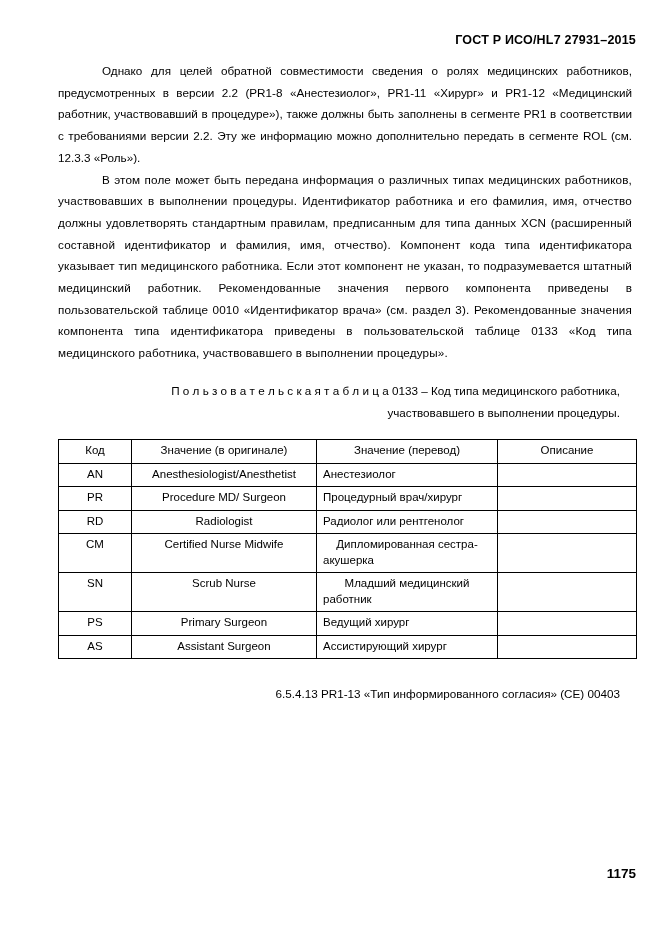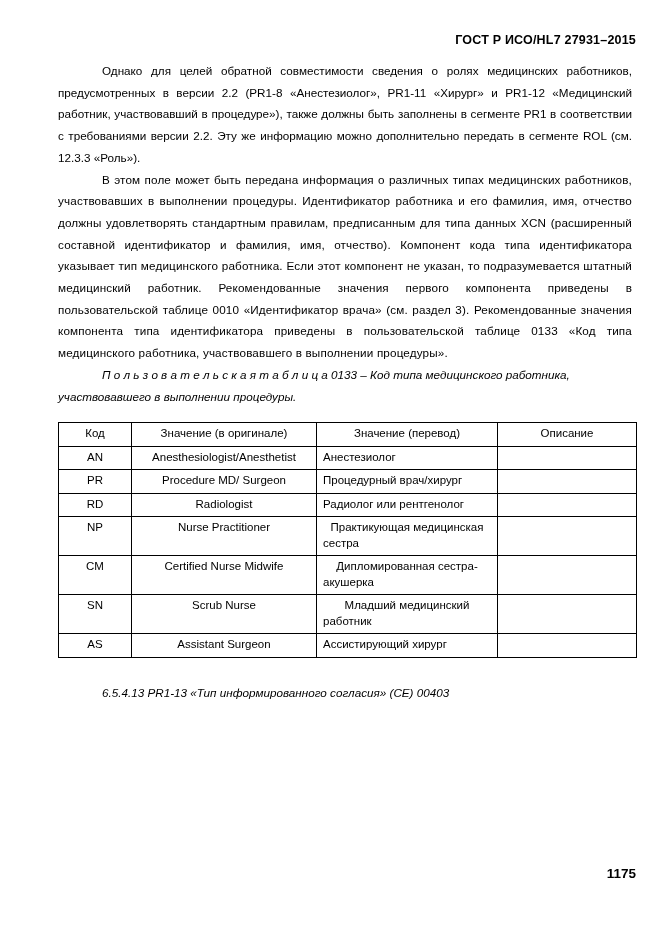--- a/index.html
+++ b/index.html
@@ -77,26 +77,25 @@
   .cell-just {
     text-align: justify;
     text-align-last: left;
     margin-top: 24px;
   }
 
   .after-table {
     margin-top: 24px;
   }
   p.sub-head {
-    margin: 0;
+    margin: 16px;
     font-size: 11.7px;
     line-height: 21.7px;
     text-indent: 44px;
-    text-align: left;
-    font-style: italic;
+    text-align: right;
   }
   p.comp-par {
     margin: 0;
     font-size: 11.7px;
     line-height: 21.7px;
     text-indent: 44px;
     text-align: justify;
     text-align-last: left;
   }
   .pagenum {
@@ -152,35 +151,35 @@
           <td class="cell-just">Процедурный врач/хирург</td>
           <td></td>
         </tr>
         <tr>
           <td>RD</td>
           <td>Radiologist</td>
           <td class="cell-just">Радиолог или рентгенолог</td>
           <td></td>
         </tr>
         <tr>
-          <td>NP</td>
-          <td>Nurse Practitioner</td>
-          <td class="cell-just">Практикующая медицинская сестра</td>
-          <td></td>
-        </tr>
-        <tr>
           <td>CM</td>
           <td>Certified Nurse Midwife</td>
           <td class="cell-just">Дипломированная сестра-акушерка</td>
           <td></td>
         </tr>
         <tr>
           <td>SN</td>
           <td>Scrub Nurse</td>
           <td class="cell-just">Младший медицинский работник</td>
+          <td></td>
+        </tr>
+        <tr>
+          <td>PS</td>
+          <td>Primary Surgeon</td>
+          <td class="cell-just">Ведущий хирург</td>
           <td></td>
         </tr>
         <tr>
           <td>AS</td>
           <td>Assistant Surgeon</td>
           <td class="cell-just">Ассистирующий хирург</td>
           <td></td>
         </tr>
       </tbody>
     </table>

